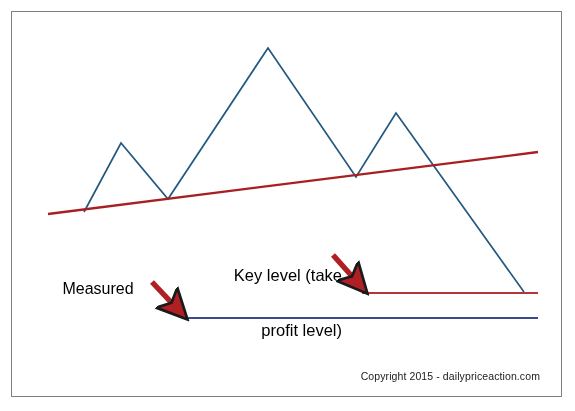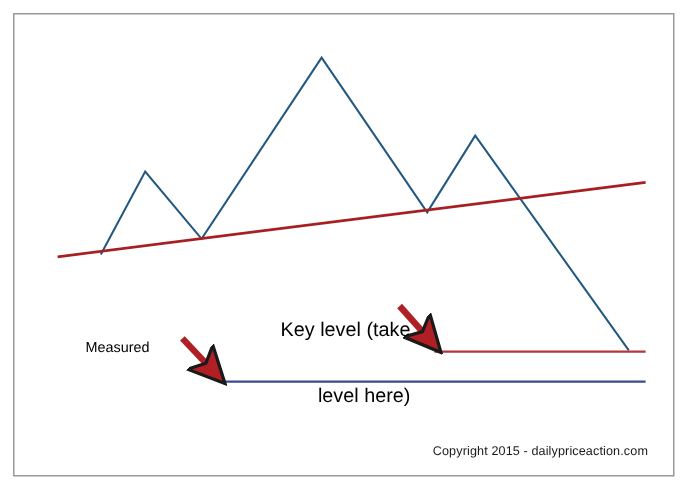--- a/index.html
+++ b/index.html
@@ -37,22 +37,22 @@
   }
   .label {
     position: absolute;
     color: #000000;
     font-family: "Liberation Sans", sans-serif;
     line-height: 1.12;
     white-space: pre;
   }
   #label-measured {
     left: 43px;
-    top: 256px;
-    font-size: 12px;
+    top: 244px;
+    font-size: 16px;
     text-align: center;
     width: 110px;
   }
   #label-keylevel {
     left: 216px;
     top: 229px;
     font-size: 16.5px;
     text-align: right;
     width: 126px;
   }
@@ -99,18 +99,18 @@
 
     <line x1="333" y1="255" x2="356.68139214258235" y2="281.55186391744087" stroke="#b01f24" stroke-width="5.4" stroke-linecap="butt" marker-end="url(#arrowhead-keylevel)"></line>
   </svg>
 
   <div class="label" id="label-measured">
     <div>Measured</div>
   </div>
 
   <div class="label" id="label-keylevel">
     <div>Key level (take</div>
-    <div>level here)</div>
+    <div>profit level)</div>
   </div>
 
   <div id="copyright">Copyright 2015 - dailypriceaction.com</div>
 
 </div>
 
 </body></html>

